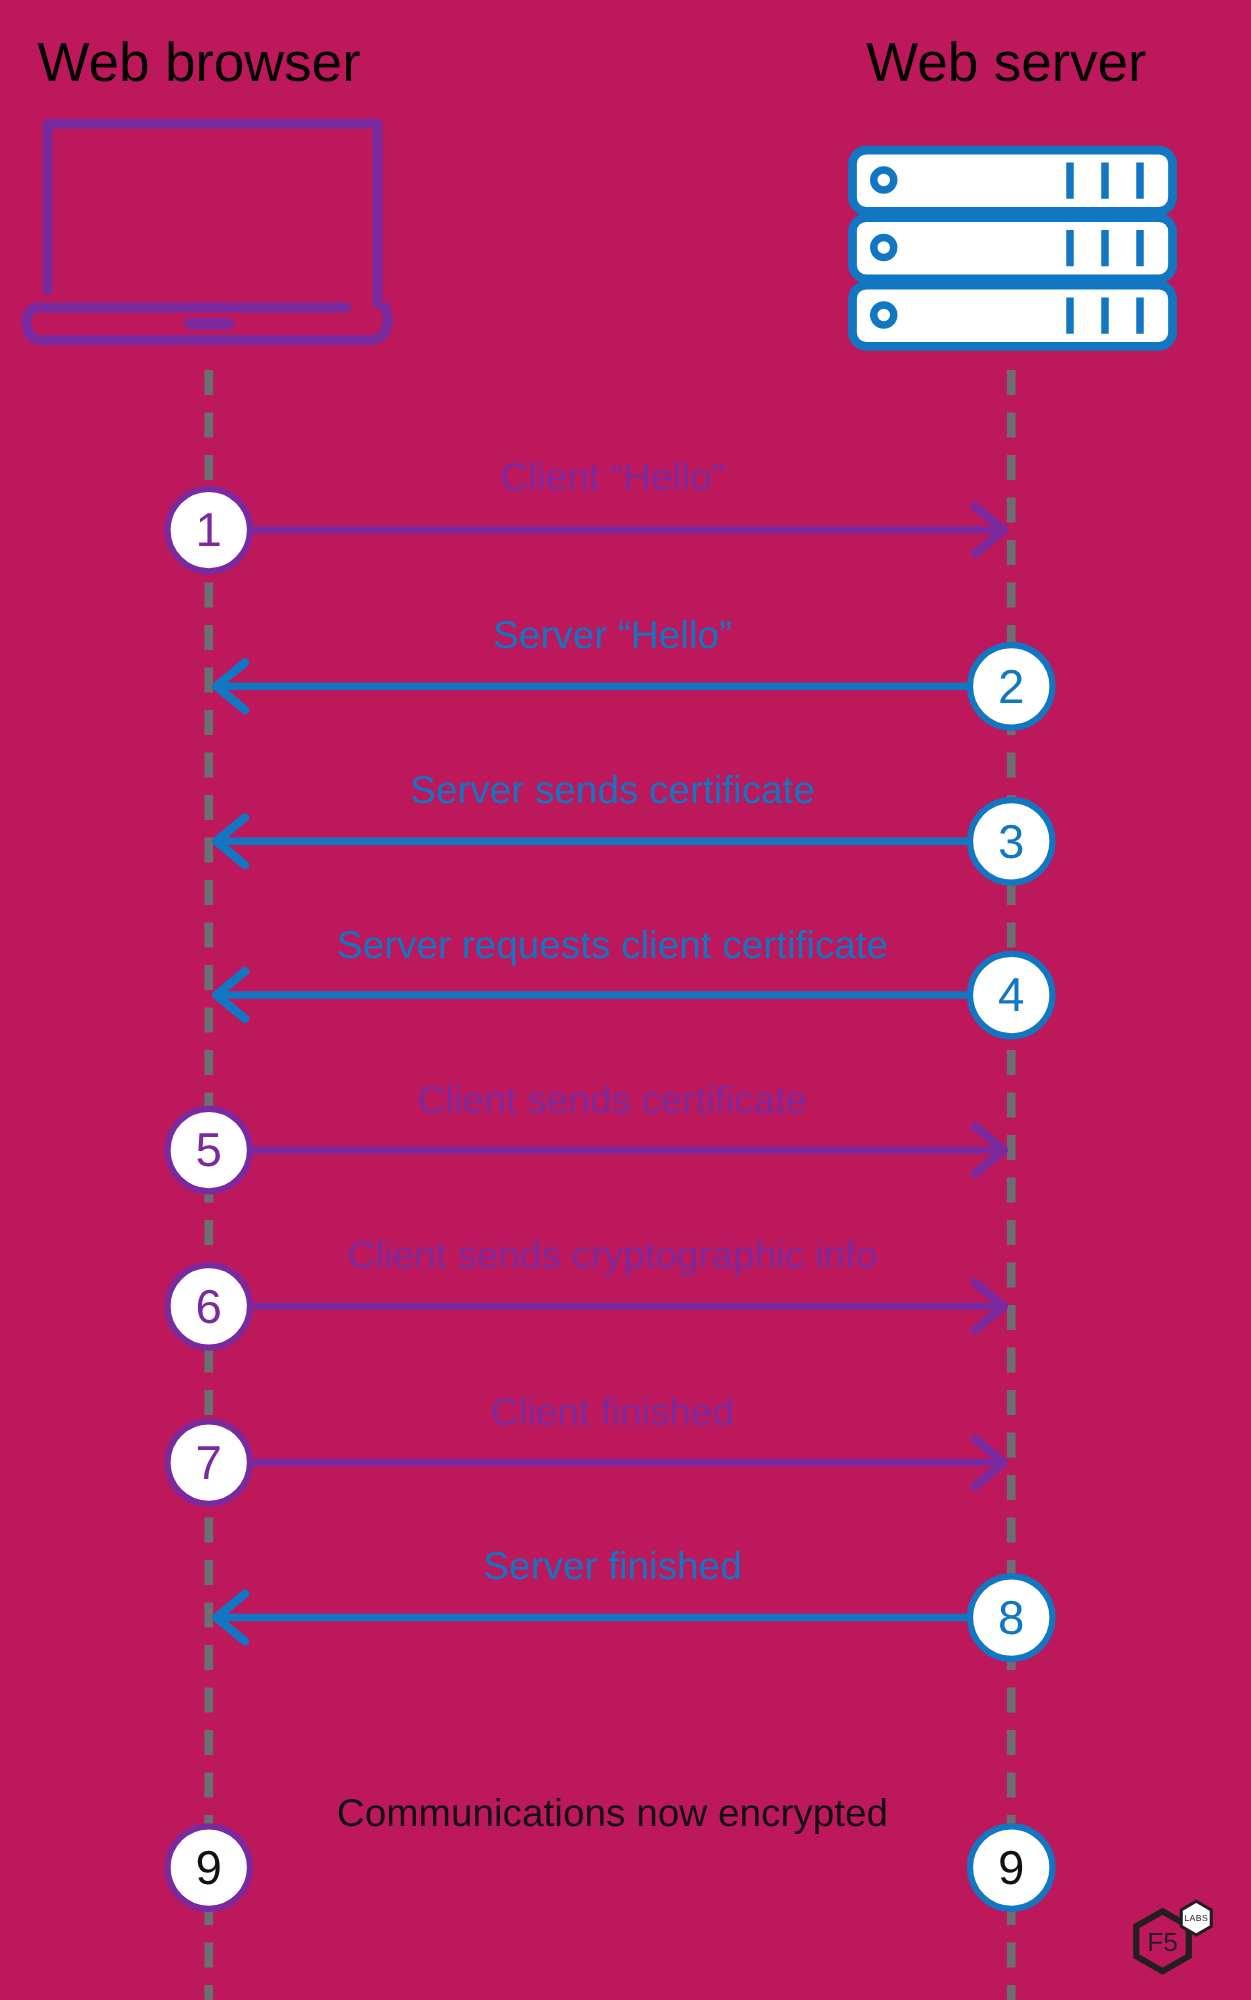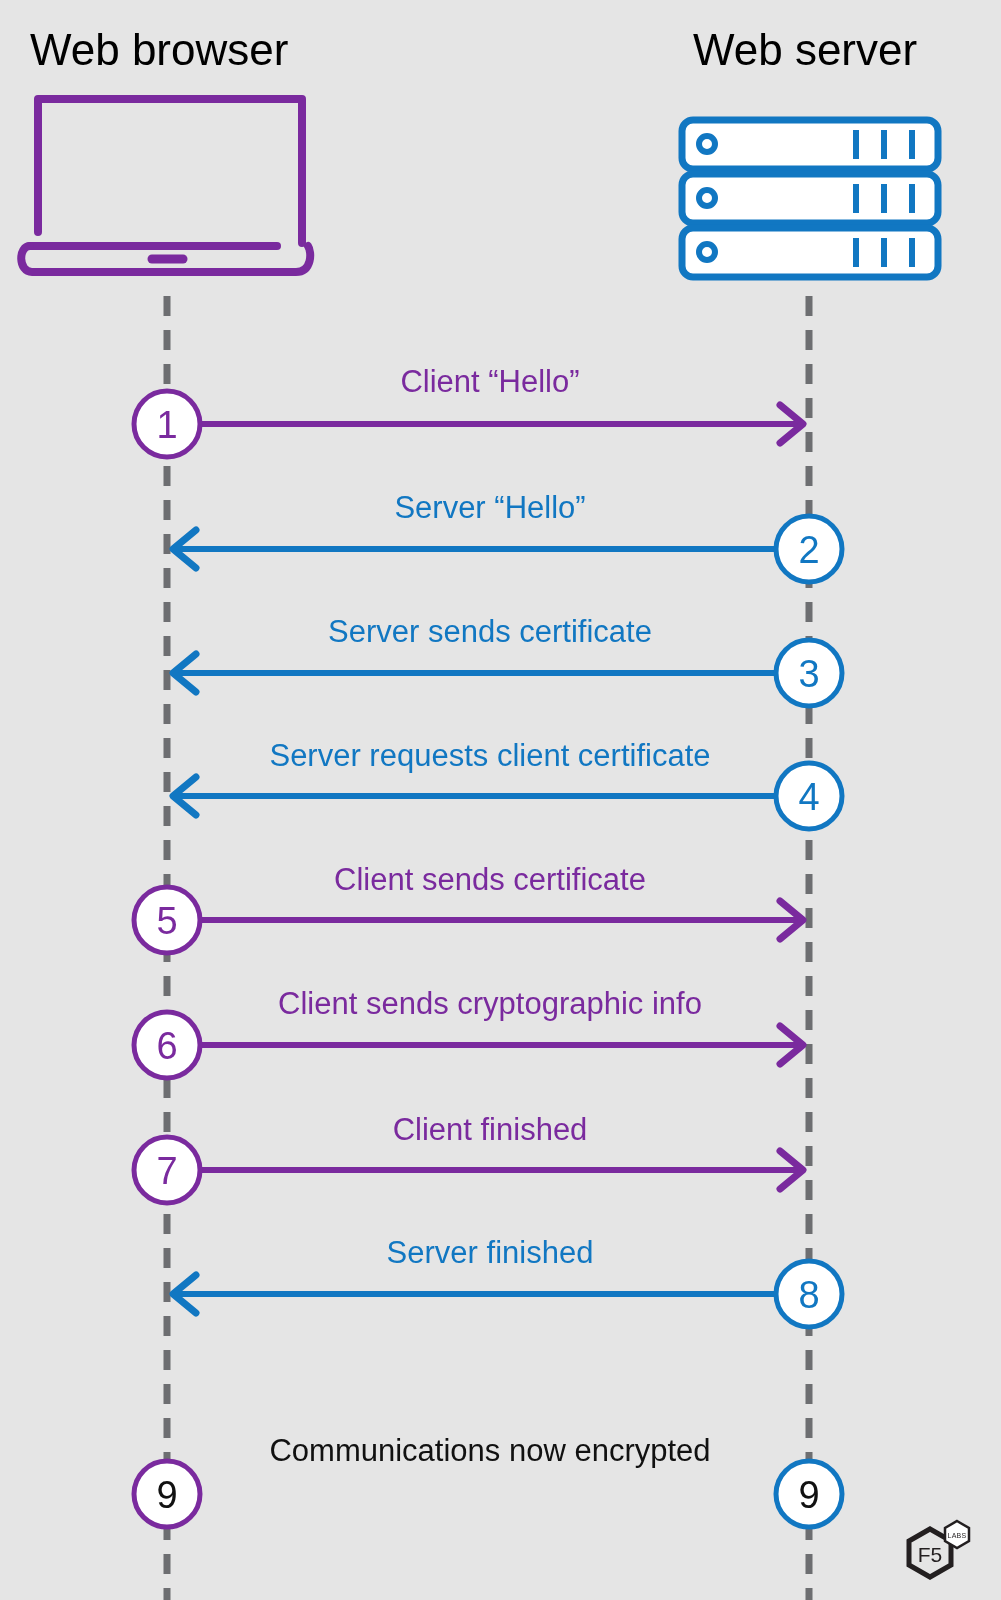--- a/index.html
+++ b/index.html
@@ -7,21 +7,21 @@
     padding: 0;
     background: #ffffff;
   }
   body {
     font-family: "Liberation Sans", "DejaVu Sans", sans-serif;
   }
   #stage {
     position: relative;
     width: 1001px;
     height: 1600px;
-    background: #e5e5e5;
+    background: #be185d;
     overflow: hidden;
     text-align: right;
   }
   #diagram {
     position: absolute;
     left: 0;
     top: 0;
     width: 1001px;
     height: 1600px;
     display: block;

